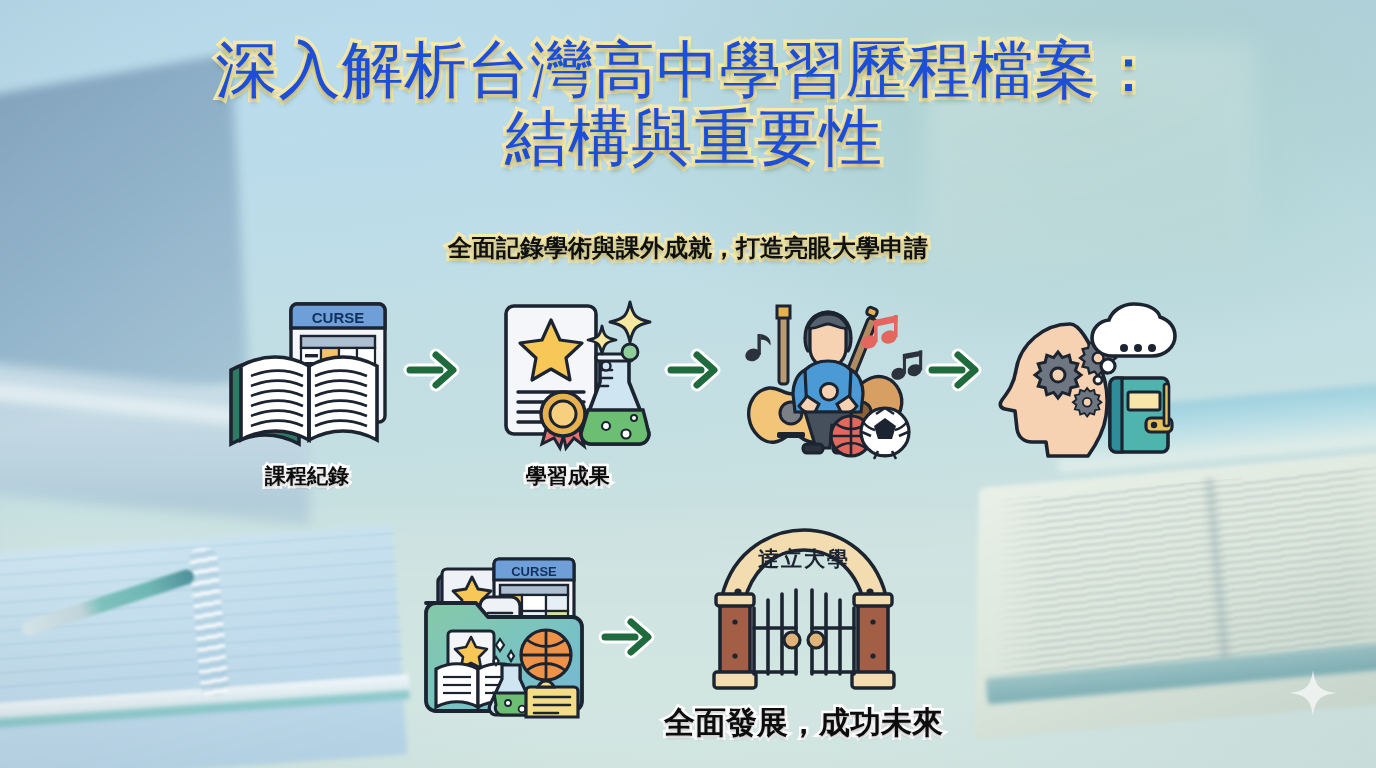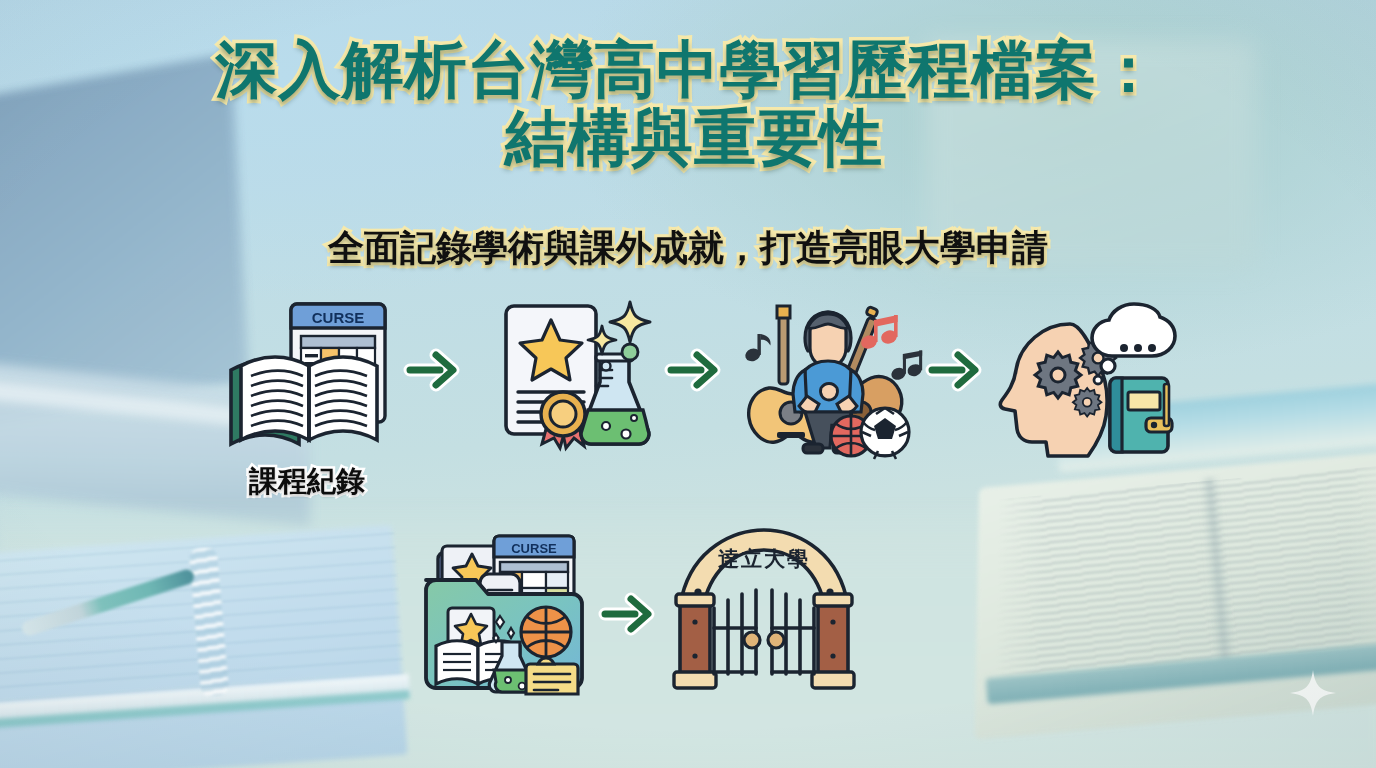--- a/index.html
+++ b/index.html
@@ -114,49 +114,49 @@
     position:absolute; right:40px; bottom:52px; width:46px; height:46px;
     opacity:.85;
   }
 
   
   .headline-wrap {
     position:absolute; left:0; top:36px; width:100%;
     text-align:center; z-index:6;
   }
   .headline {
-    font-size:62px; line-height:68px; font-weight:bold;
-    color:#0f766e; letter-spacing:1px;
+    font-size:62px; line-height:68px; font-weight:normal;
+    color:#1d4ed8; letter-spacing:1px;
     -webkit-text-stroke:7px #f6e9ab;
     paint-order:stroke fill;
     text-shadow:0 4px 5px rgba(20,50,30,.35);
   }
   .headline .line2 { display:block;padding-left:12px; }
 
   .subhead-wrap {
     position:absolute; left:0; top:226px; width:100%;
     text-align:center; z-index:6;
   }
   .subhead {
-    font-size:36px; line-height:44px; font-weight:bold;
+    font-size:24px; line-height:44px; font-weight:bold;
     color:#101010;
     -webkit-text-stroke:6px #f6e9ab;
     paint-order:stroke fill;
     text-shadow:0 3px 4px rgba(20,40,30,.35);
   }
 
   
   .row { position:absolute; z-index:5; display:flex; align-items:flex-start; }
   .row-top { left:218px; top:296px; width:960px; justify-content:space-between; }
   .row-bottom { left:410px; top:530px; width:570px; align-items:center; }
 
   .node { width:178px; display:flex; flex-direction:column; align-items:center; }
   .node-art { height:160px; display:flex; align-items:flex-end; justify-content:center; }
   .node-label {
-    margin-top:6px; font-size:29px; font-weight:bold; color:#0c0c0c;
+    margin-top:6px; font-size:21px; font-weight:bold; color:#0c0c0c;
     white-space:nowrap;
     -webkit-text-stroke:5px #ffffff;
     paint-order:stroke fill;
     text-shadow:0 2px 3px rgba(0,0,0,.25);
   }
 
   .arrow { width:64px; flex:0 0 64px; display:flex; align-items:center; justify-content:center; margin-top:52px; }
   .arrow-bottom { margin-top:0; }
 
   .bottom-node { display:flex; flex-direction:column; align-items:center; }
@@ -302,20 +302,21 @@
         </g>
 
         <g>
           <path d="M146 6 C149 20 152 23 166 26 C152 29 149 32 146 46 C143 32 140 29 126 26 C140 23 143 20 146 6 Z" fill="#f7e8a0" stroke="#1b2430" stroke-width="3" stroke-linejoin="round"></path>
           <path d="M118 30 C120 40 122 42 132 44 C122 46 120 48 118 58 C116 48 114 46 104 44 C114 42 116 40 118 30 Z" fill="#f7e8a0" stroke="#1b2430" stroke-width="2.8" stroke-linejoin="round"></path>
           <circle cx="146" cy="56" r="8" fill="#8fce9a" stroke="#1b2430" stroke-width="2.8"></circle>
           <circle cx="122" cy="70" r="4.5" fill="#cfe6f2" stroke="#1b2430" stroke-width="2.4"></circle>
         </g>
       </svg>
     </div>
+    <div class="node-label">學習成果</div>
   </div>
 
   <div class="arrow">
     <svg width="62" height="44" viewBox="0 0 62 44">
       <path d="M4 22 L34 22 M30 7 L47 22 L30 37" stroke="#ffffff" stroke-width="13" fill="none" stroke-linecap="round" stroke-linejoin="round"></path>
       <path d="M4 22 L34 22 M30 7 L47 22 L30 37" stroke="#1f6b3e" stroke-width="7" fill="none" stroke-linecap="round" stroke-linejoin="round"></path>
     </svg>
   </div>
 
   <div class="node">
@@ -568,14 +569,15 @@
             <path d="M150 78 v66"></path>
           <path d="M50 98 H92"></path>
             <path d="M108 98 H150"></path>
           <path d="M50 142 H92"></path>
             <path d="M108 142 H150"></path>
         </g>
         <circle cx="88" cy="110" r="8" fill="#e0b478" stroke="#1b2430" stroke-width="3.2"></circle>
         <circle cx="112" cy="110" r="8" fill="#e0b478" stroke="#1b2430" stroke-width="3.2"></circle>
       </svg>
     </div>
+    <div class="bottom-label">全面發展，成功未來</div>
   </div>
 </div>
 
 </body></html>

